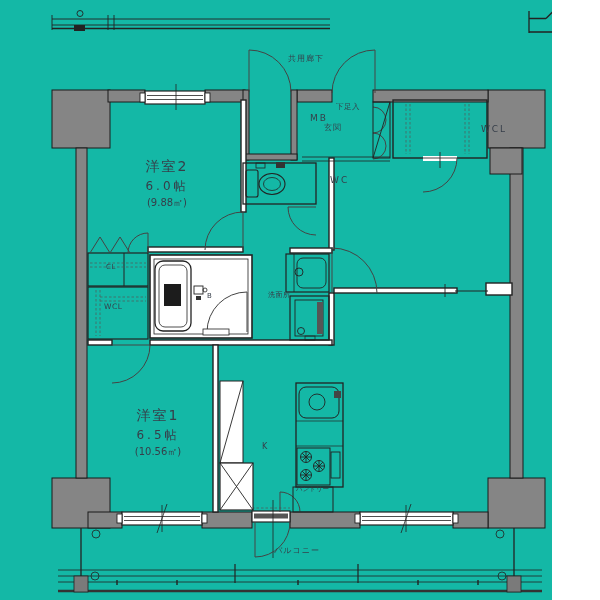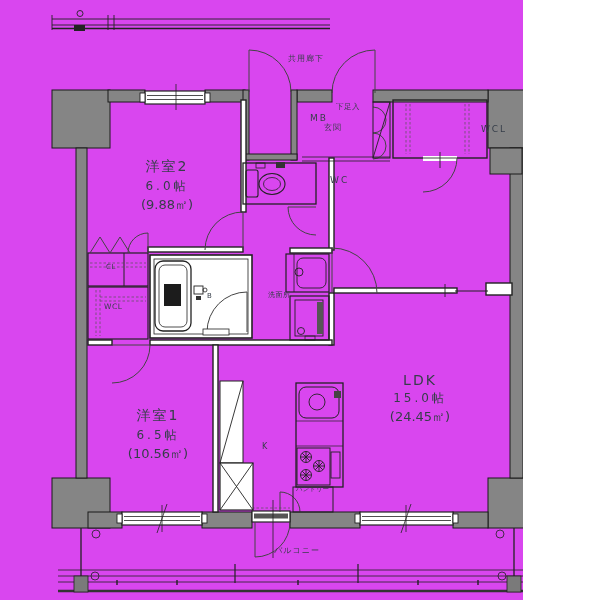--- a/index.html
+++ b/index.html
@@ -1,23 +1,23 @@
 <!DOCTYPE html>
 <html><head>
 <meta charset="utf-8">
 <style>
   html,body{margin:0;padding:0;background:#fff;}
-  #canvas{position:relative;width:500px;height:600px;background:#d946ef;overflow:hidden;
-          font-family:"DejaVu Sans",sans-serif;color:#363e49;padding-left:23px;}
+  #canvas{position:relative;width:552px;height:600px;background:#14b8a6;overflow:hidden;
+          font-family:"DejaVu Sans",sans-serif;color:#363e49;}
   #canvas svg{position:absolute;left:0;top:0;}
   .lbl{position:absolute;color:#363e49;white-space:nowrap;line-height:1.1;z-index:5;}
   .room-label{position:absolute;text-align:center;transform:translateX(-50%);z-index:5;color:#363e49;}
   .room-name{font-size:14px;letter-spacing:2px;}
   .room-size{font-size:12px;letter-spacing:3px;margin-top:2px;}
-  .room-area{font-size:13px;letter-spacing:0px;margin-top:1px;}
+  .room-area{font-size:10px;letter-spacing:0px;margin-top:1px;}
   .s9{font-size:9px;letter-spacing:2px;margin-left:48px;}
   .s8{font-size:8px;letter-spacing:1px;}
   .s75{font-size:7.5px;letter-spacing:0.5px;}
   .s7{font-size:7px;letter-spacing:0.5px;}
   .s65{font-size:6.5px;letter-spacing:0px;}
   .ctr{transform:translateX(-50%);}
 </style>
 </head>
 <body>
 
@@ -283,19 +283,14 @@
   <div class="room-label" style="left:167px;top:158px;">
     <div class="room-name">洋室2</div>
     <div class="room-size">6.0帖</div>
     <div class="room-area">(9.88㎡)</div>
   </div>
   <div class="room-label" style="left:158px;top:407px;">
     <div class="room-name">洋室1</div>
     <div class="room-size">6.5帖</div>
     <div class="room-area">(10.56㎡)</div>
   </div>
-  <div class="room-label" style="left:420px;top:372px;">
-    <div class="room-name">LDK</div>
-    <div class="room-size">15.0帖</div>
-    <div class="room-area">(24.45㎡)</div>
-  </div>
 
 </div>
 
 </body></html>

